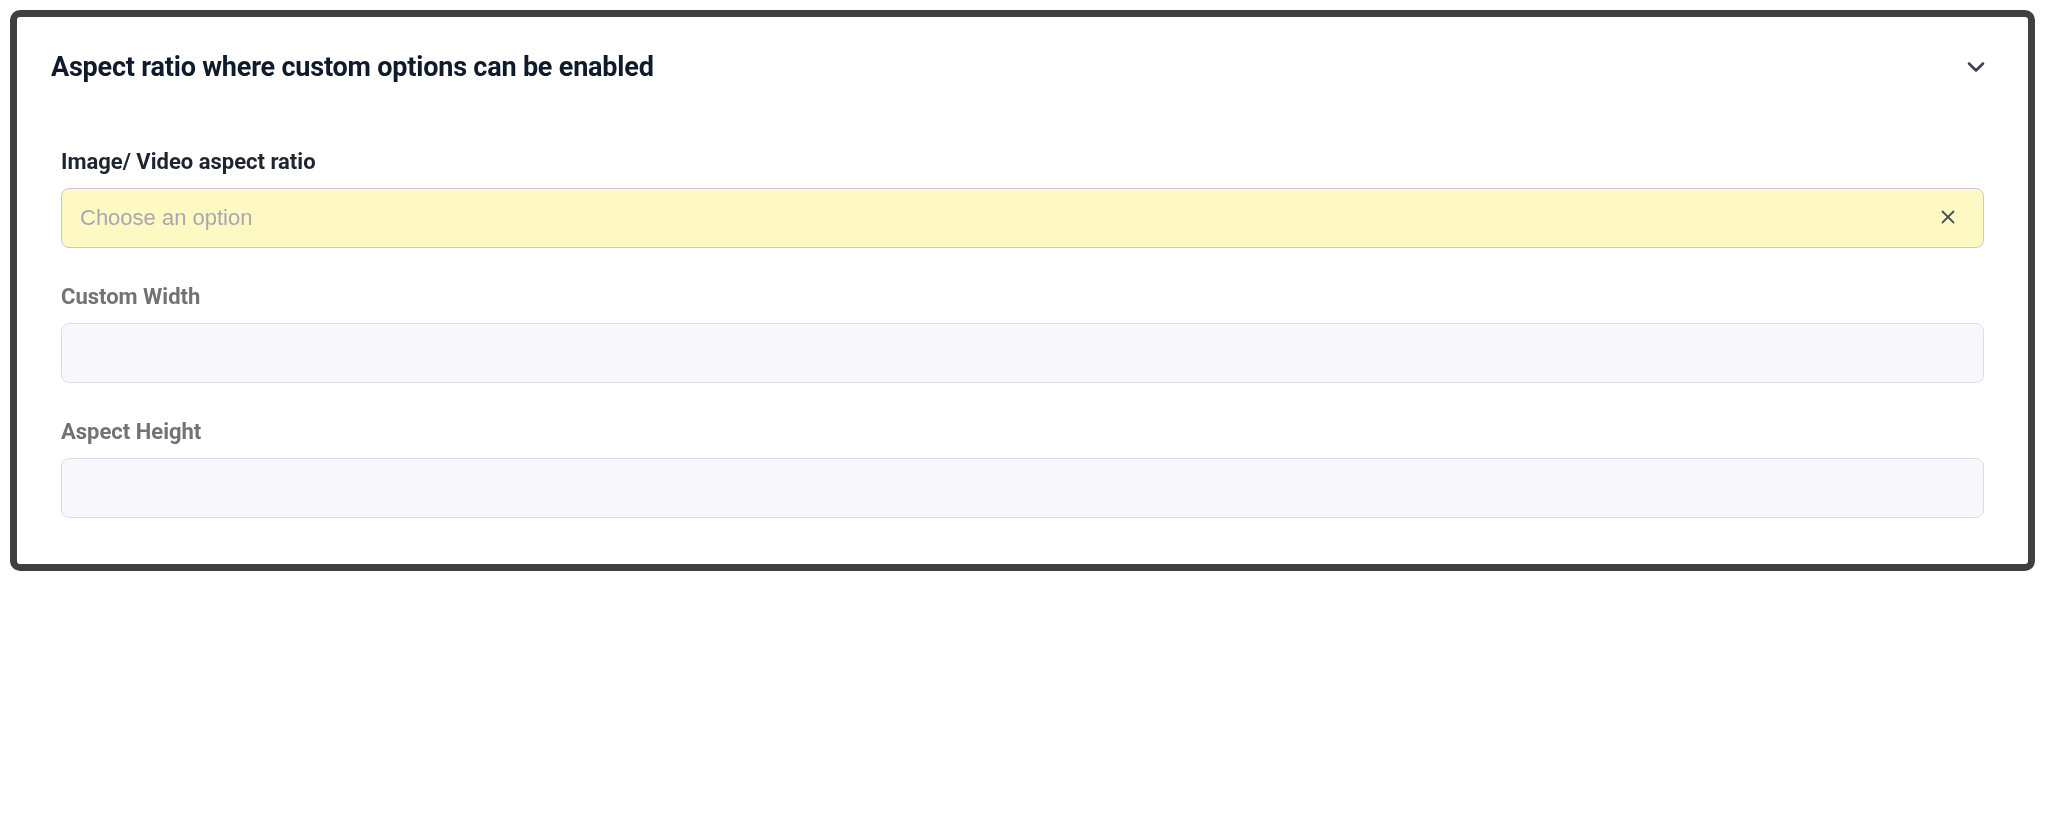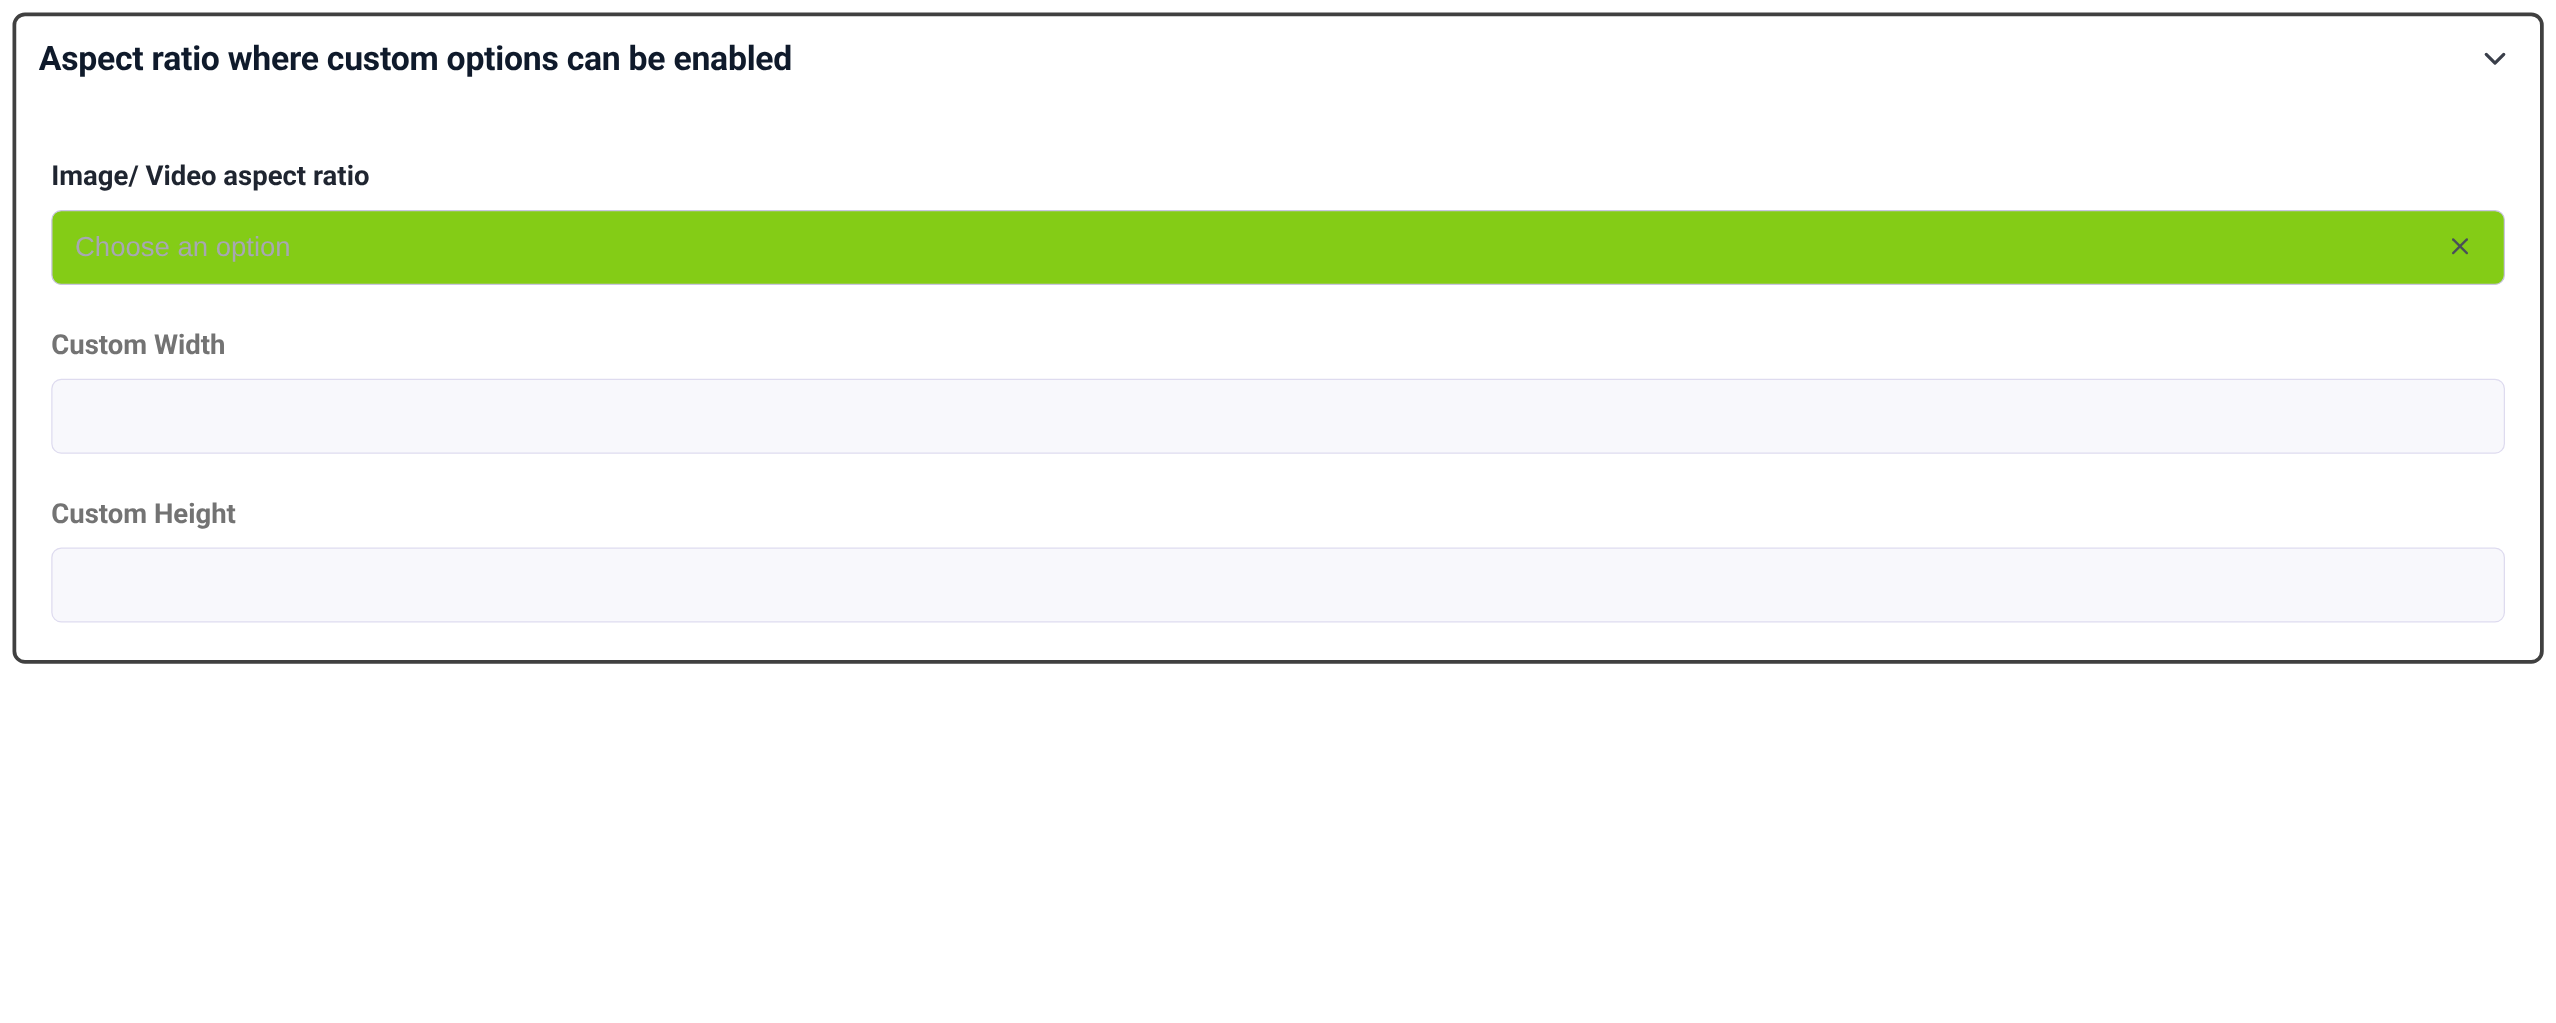--- a/index.html
+++ b/index.html
@@ -6,23 +6,23 @@
       box-sizing: border-box;
       margin: 0;
       padding: 0;
     }
     body {
       font-family: -apple-system, BlinkMacSystemFont, "Segoe UI", Roboto, Helvetica, Arial, sans-serif;
       background: #ffffff;
       padding: 10px;
     }
     .panel {
-      border: 3px solid #404040;
+      border: 7px solid #404040;
       border-radius: 10px;
-      padding: 0;
+      padding: 16px;
       max-width: 2045px;
       background: #ffffff;
     }
     .panel-header {
       display: flex;
       align-items: center;
       justify-content: space-between;
       padding: 18px 22px 10px 18px;
       cursor: pointer;
     }
@@ -55,21 +55,21 @@
     }
     .field-label.muted {
       color: #737373;
     }
     .select-wrap {
       position: relative;
       display: flex;
       align-items: center;
       border: 1px solid #c9c5e0;
       border-radius: 8px;
-      background: #84cc16;
+      background: #fef9c3;
       height: 60px;
       padding: 0 18px;
     }
     .select-input {
       flex: 1;
       border: none;
       outline: none;
       font-size: 22px;
       color: #1f2530;
       background: transparent;
@@ -128,18 +128,18 @@
         </button>
       </div>
     </div>
 
     <div class="field">
       <label class="field-label muted">Custom Width</label>
       <input type="text" class="text-input" value="" style="">
     </div>
 
     <div class="field">
-      <label class="field-label muted">Custom Height</label>
+      <label class="field-label muted">Aspect Height</label>
       <input type="text" class="text-input" value="" style="">
     </div>
 
   </div>
 </div>
 
 </body></html>

